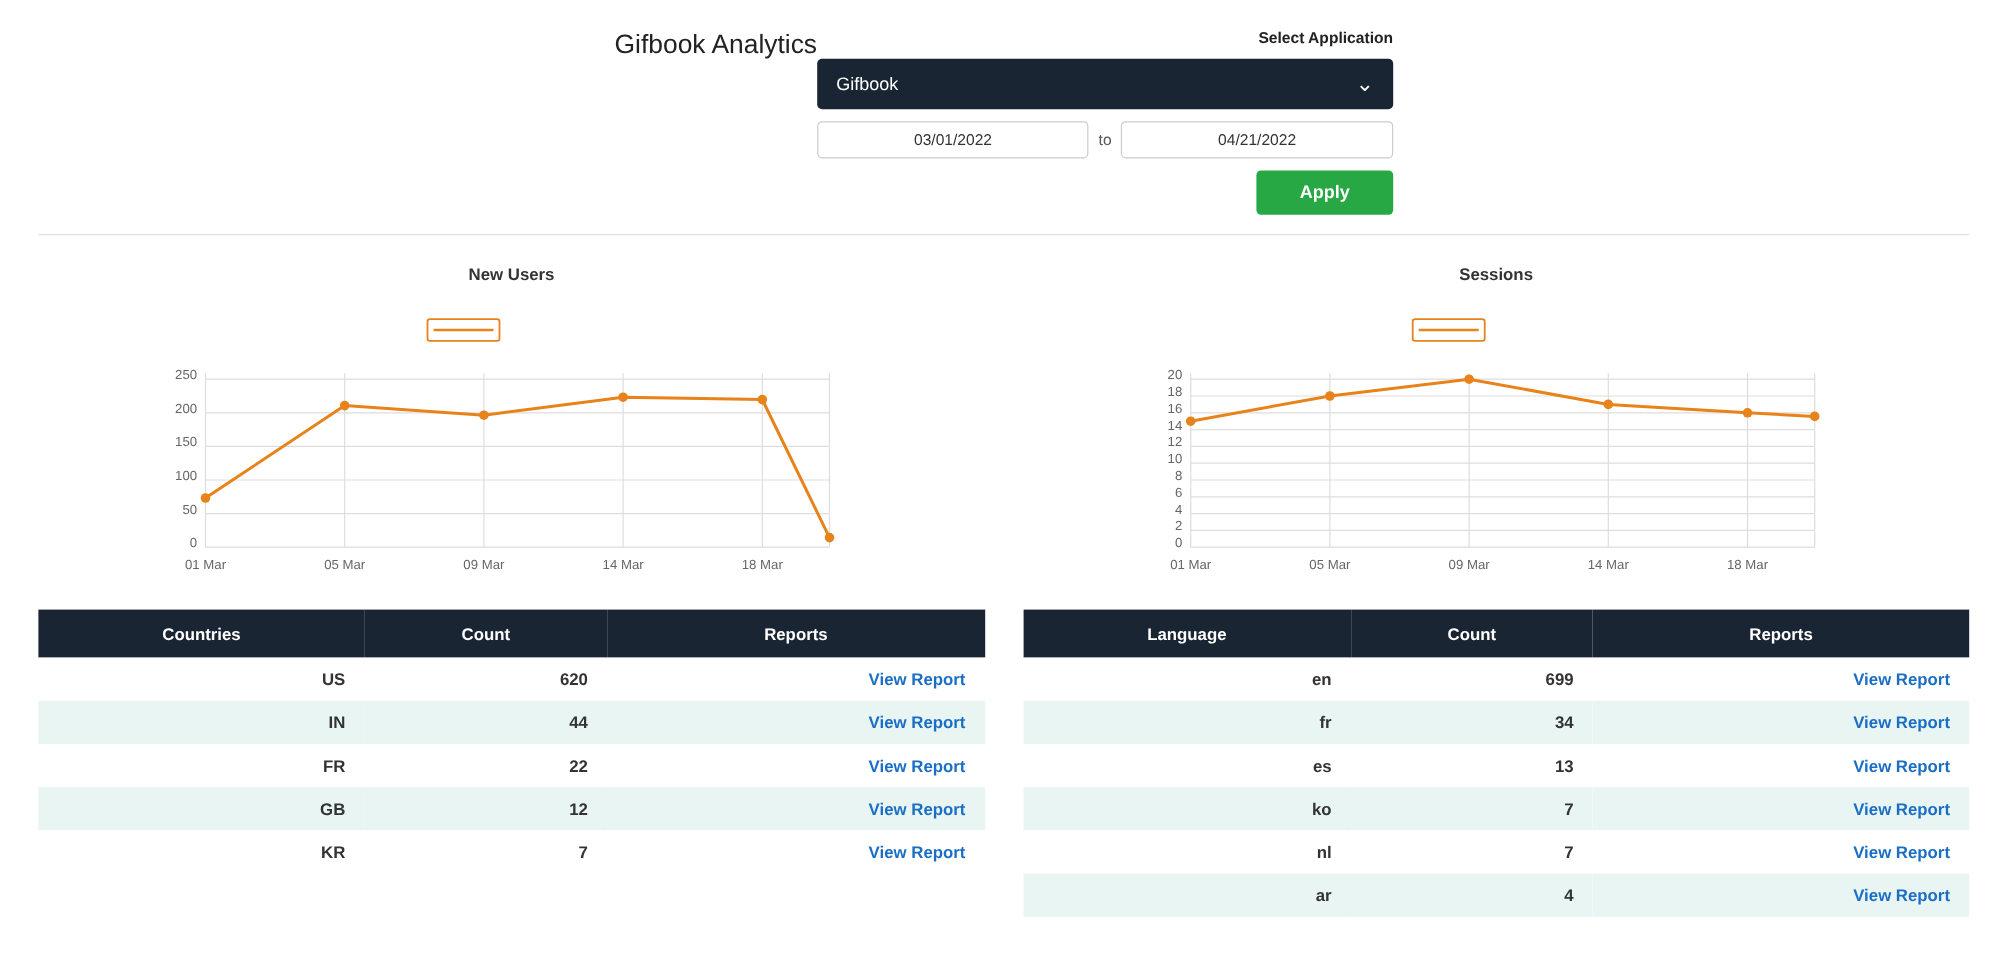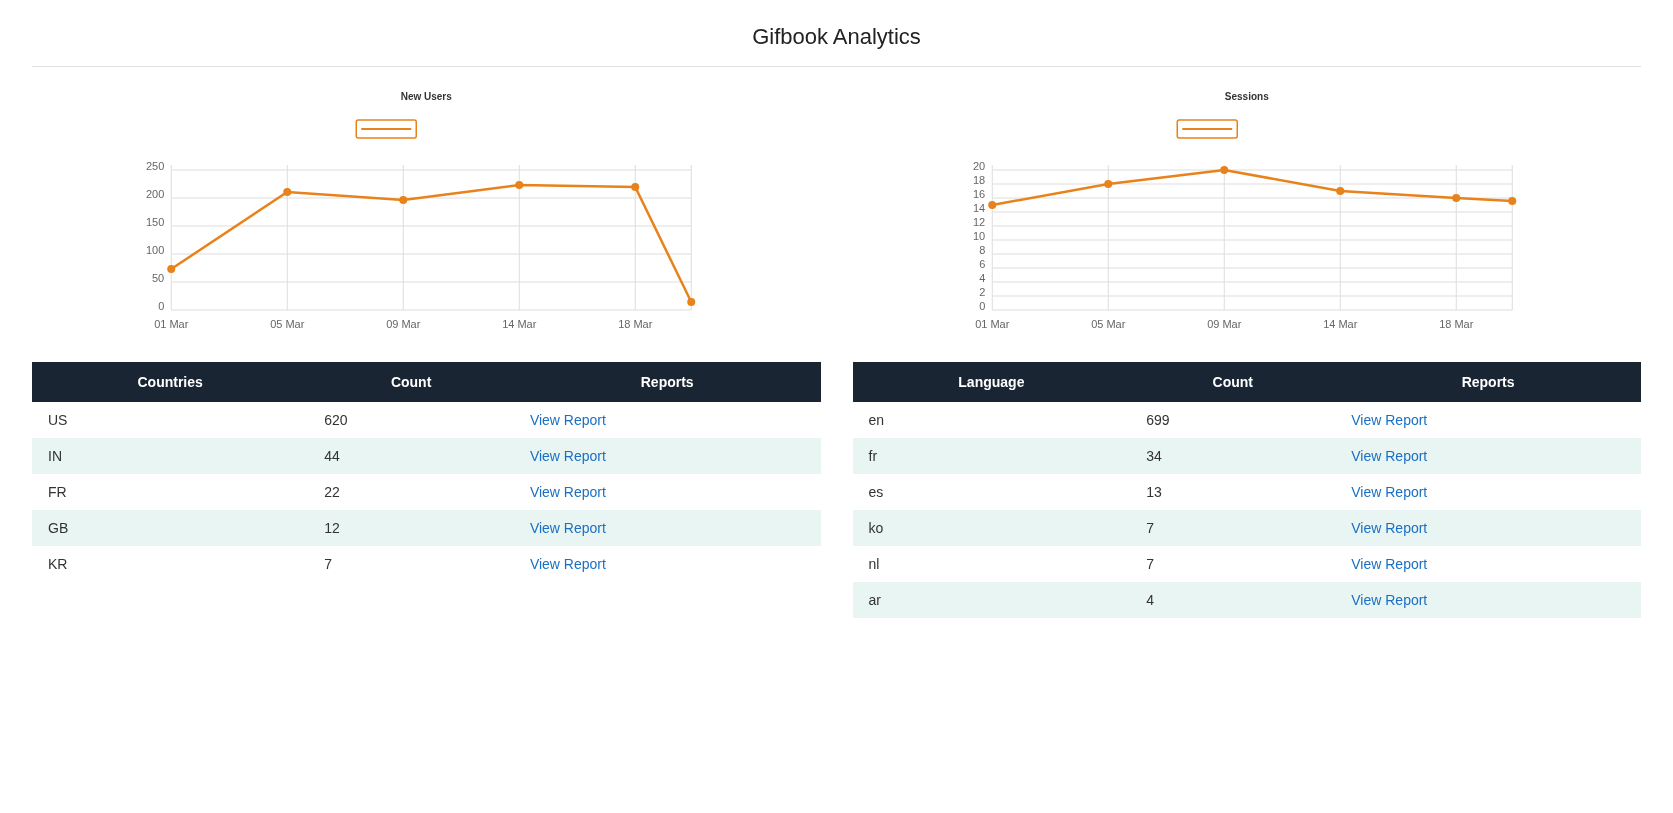--- a/index.html
+++ b/index.html
@@ -11,39 +11,52 @@
     .select-label { font-weight: bold; font-size: 13px; color: #222; }
     .app-select { width: 480px; background: #1a2533; color: #fff; border: none; border-radius: 4px; padding: 10px 16px; font-size: 15px; display: flex; justify-content: space-between; align-items: center; cursor: pointer; }
     .app-select .arrow { font-size: 18px; }
     .date-range { display: flex; align-items: center; gap: 8px; width: 480px; }
     .date-input { flex: 1; border: 1px solid #ccc; border-radius: 4px; padding: 7px 10px; font-size: 13px; color: #333; text-align: center; }
     .date-to { font-size: 13px; color: #555; }
     .apply-btn { background: #28a745; color: #fff; border: none; border-radius: 4px; padding: 10px 36px; font-size: 15px; cursor: pointer; font-weight: bold; }
     .divider { border: none; border-top: 1px solid #e0e0e0; margin: 16px 0 24px 0; }
     .charts-row { display: flex; gap: 32px; margin-bottom: 32px; }
     .chart-container { flex: 1; }
-    .chart-title { text-align: center; font-weight: bold; font-size: 10px; margin-bottom: 8px; }
+    .chart-title { text-align: center; font-weight: bold; font-size: 14px; margin-bottom: 20px; }
     .chart-area { position: relative; width: 100%; height: 220px; }
     .tables-row { display: flex; gap: 32px; }
     .table-container { flex: 1; }
     table { width: 100%; border-collapse: collapse; }
     thead tr { background: #1a2533; color: #fff; }
     thead th { padding: 12px 16px; font-size: 14px; font-weight: bold; text-align: center; }
     tbody tr:nth-child(odd) { background: #fff; }
     tbody tr:nth-child(even) { background: #e8f5f3; }
-    tbody td { padding: 10px 16px; text-align: left; font-size: 14px; }
+    tbody td { padding: 10px 16px; text-align: right; font-size: 14px; font-weight: bold; }
     .view-report-link { color: #1a6fc4; cursor: pointer; text-decoration: none; }
     svg text { font-family: Arial, sans-serif; }
   </style>
 </head>
 <body>
 
 <div class="page">
   <div class="header">
     <h1 class="page-title">Gifbook Analytics</h1>
+    <div class="controls">
+      <span class="select-label">Select Application</span>
+      <div class="app-select">
+        <span>Gifbook</span>
+        <span class="arrow">⌄</span>
+      </div>
+      <div class="date-range">
+        <input class="date-input" type="text" value="03/01/2022" style="">
+        <span class="date-to">to</span>
+        <input class="date-input" type="text" value="04/21/2022" style="">
+      </div>
+      <button class="apply-btn">Apply</button>
+    </div>
   </div>
 
   <hr class="divider">
 
   <div class="charts-row">
 
     <div class="chart-container">
       <div class="chart-title">New Users</div>
       <div class="chart-area">
         <svg width="100%" height="220" viewBox="0 0 580 220">

